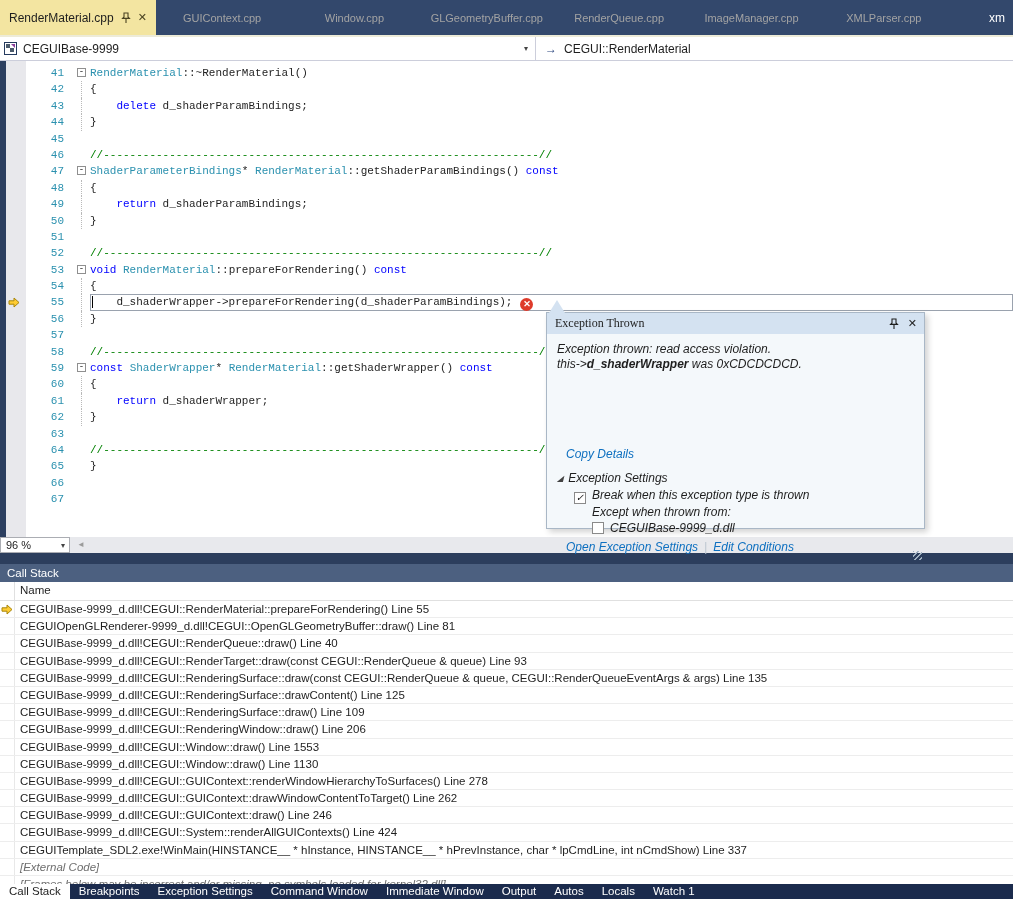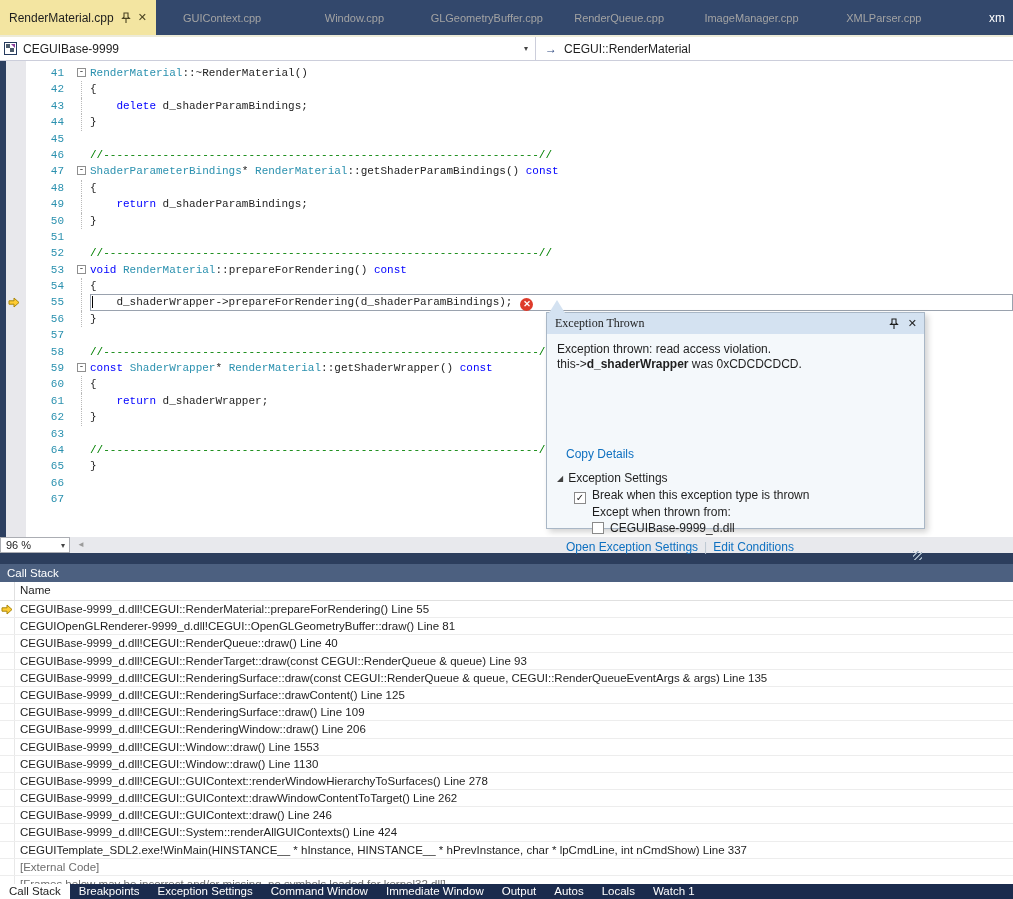--- a/index.html
+++ b/index.html
@@ -53,34 +53,34 @@
   
   .cs-title{height:18px;background:#4C6080;color:#fff;font-size:11.5px;line-height:18px;padding-left:7px;}
   .cs-header{height:18px;background:#fff;display:flex;border-bottom:1px solid #E0E0E0;font-size:11.5px;color:#1E1E1E;}
   .cs-gutter{width:14px;flex:none;border-right:1px solid #E0E0E0;}
   .cs-name{padding-left:5px;line-height:17px;}
   .cs-rows{height:292px;overflow:hidden;background:#fff;}
   .cs-rows .row{height:17.2px;display:flex;border-bottom:1px solid #EDEDED;box-sizing:border-box;font-size:11.5px;}
   .row .gut{width:14px;flex:none;border-right:1px solid #E8E8E8;position:relative;}
   .row .gut svg{position:absolute;left:1px;top:3px;}
   .row .txt{padding-left:5px;line-height:16.2px;color:#1E1E1E;white-space:nowrap;overflow:hidden;}
-  .row.dim .txt{color:#6E6E6E;}
+  .row.dim .txt{color:#6E6E6E;font-style:italic;}
 
   
   .btabs{position:absolute;left:0;bottom:0;right:0;height:15px;background:#1B2B4D;display:flex;overflow:hidden;align-items:stretch;}
   .btab{color:#fff;font-size:11.5px;padding:1px 9px 6px;white-space:nowrap;}
   .btab.active{background:#fff;color:#1E1E1E;}
 
   
   .popup{position:absolute;left:546px;top:312px;width:379px;height:217px;background:#F4F8FB;border:1px solid #A9B7C6;box-sizing:border-box;box-shadow:3px 3px 6px rgba(0,0,0,.18);z-index:5;font-size:12px;color:#1E1E1E;}
   .popup .tri{position:absolute;left:2px;top:-13px;width:0;height:0;border-left:8px solid transparent;border-right:8px solid transparent;border-bottom:13px solid #D4E2F1;}
   .ptitle{height:21px;background:#D4E2F1;display:flex;align-items:center;padding:0 7px 0 8px;gap:9px;}
   .ptitle .t{flex:1;font-family:Liberation Serif, serif;}
   .ptitle .pclose{font-size:11px;color:#1E1E1E;}
-  .pbody{position:relative;height:228px;padding:8px 10px 10px;box-sizing:border-box;line-height:15px;}
+  .pbody{position:relative;height:228px;padding:8px 10px 10px;box-sizing:border-box;line-height:15px;font-style:italic;}
   .pbottom{position:absolute;left:10px;right:10px;bottom:7px;}
   .link{color:#0E70C0;}
   .prow{line-height:16px;}
   .row-copy{margin-left:9px;margin-bottom:8px;}
   .row-header{margin-left:0;}
   .row-break{margin-left:17px;}
   .row-except{margin-left:35px;}
   .row-module{margin-left:35px;}
   .row-links{margin-left:9px;margin-top:3px;}
   .cb{display:inline-block;width:12px;height:12px;box-sizing:border-box;border:1px solid #8A8A8A;background:#fff;text-align:center;line-height:10px;font-size:10px;vertical-align:-2px;margin-right:6px;color:#1E1E1E;}

